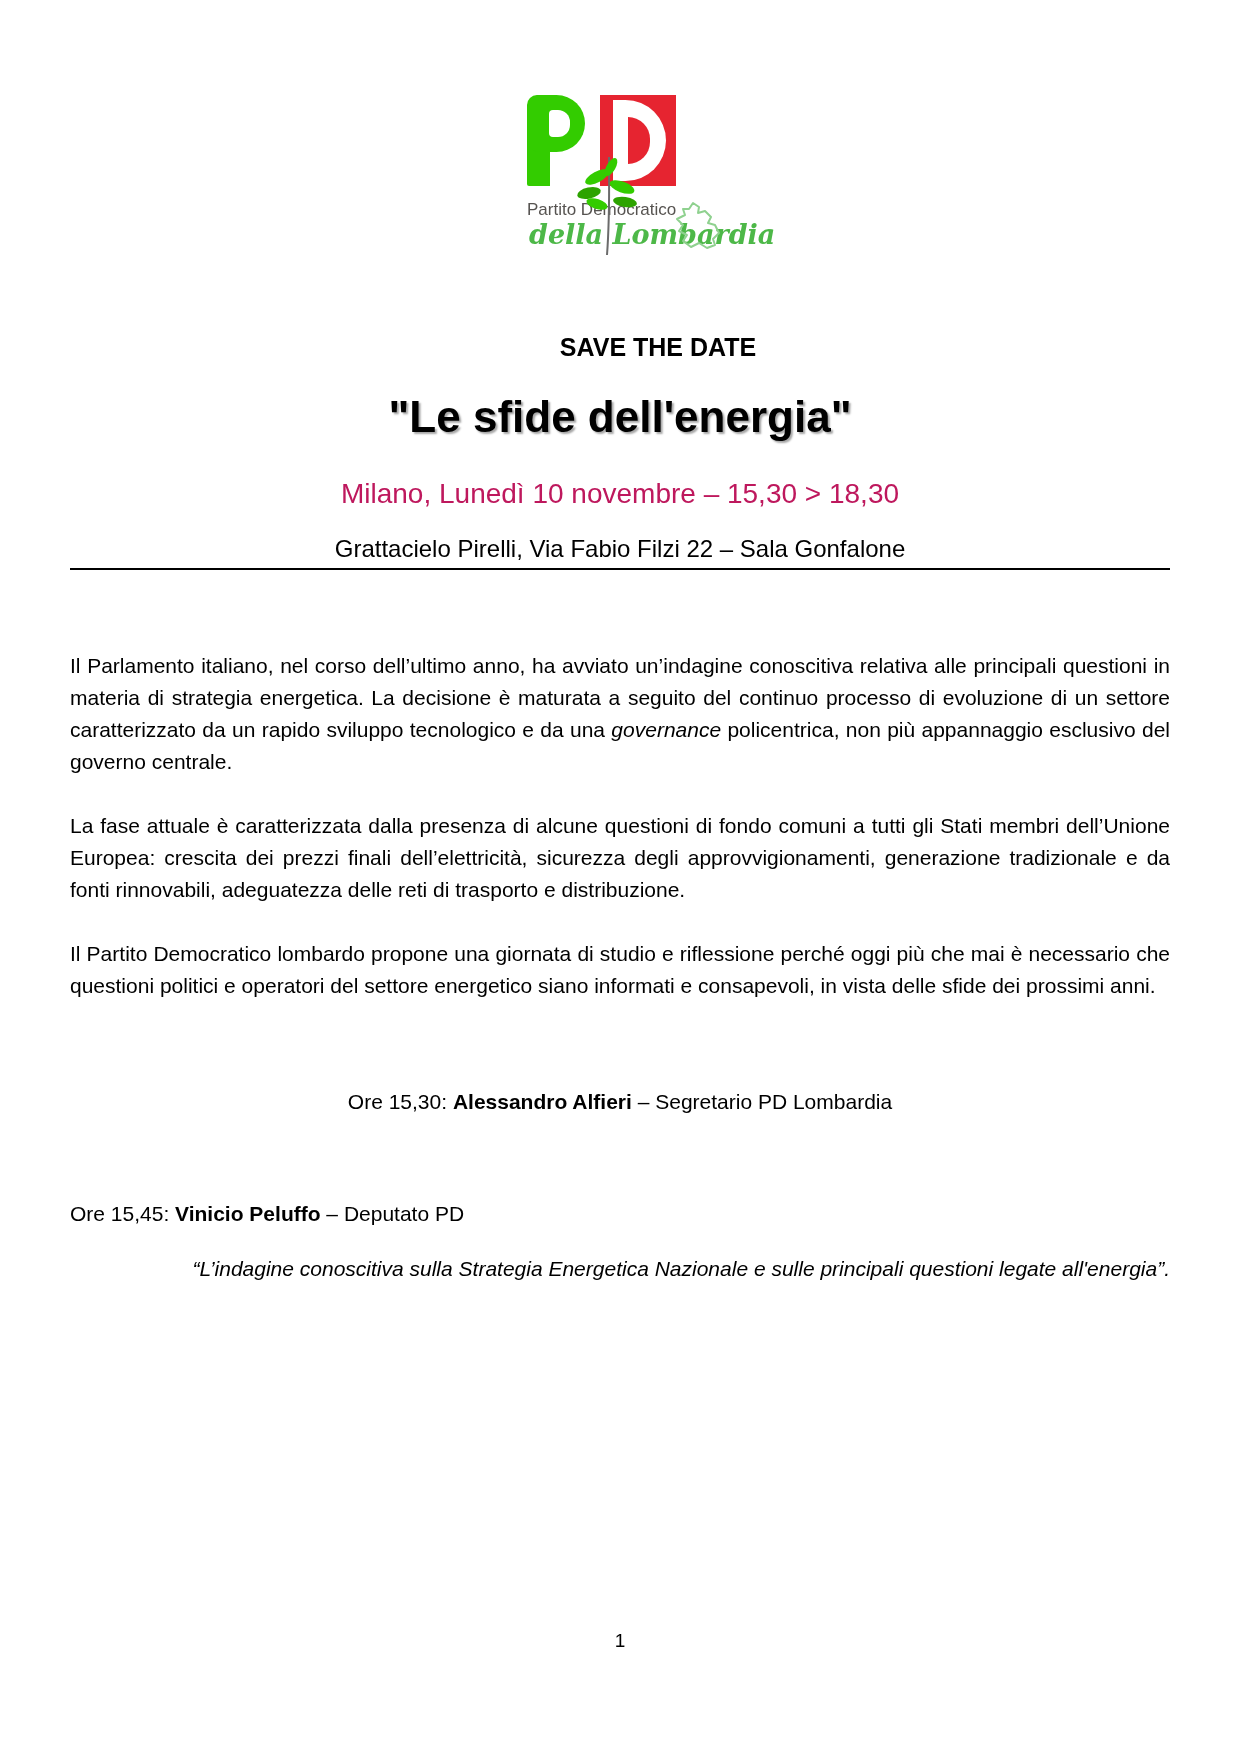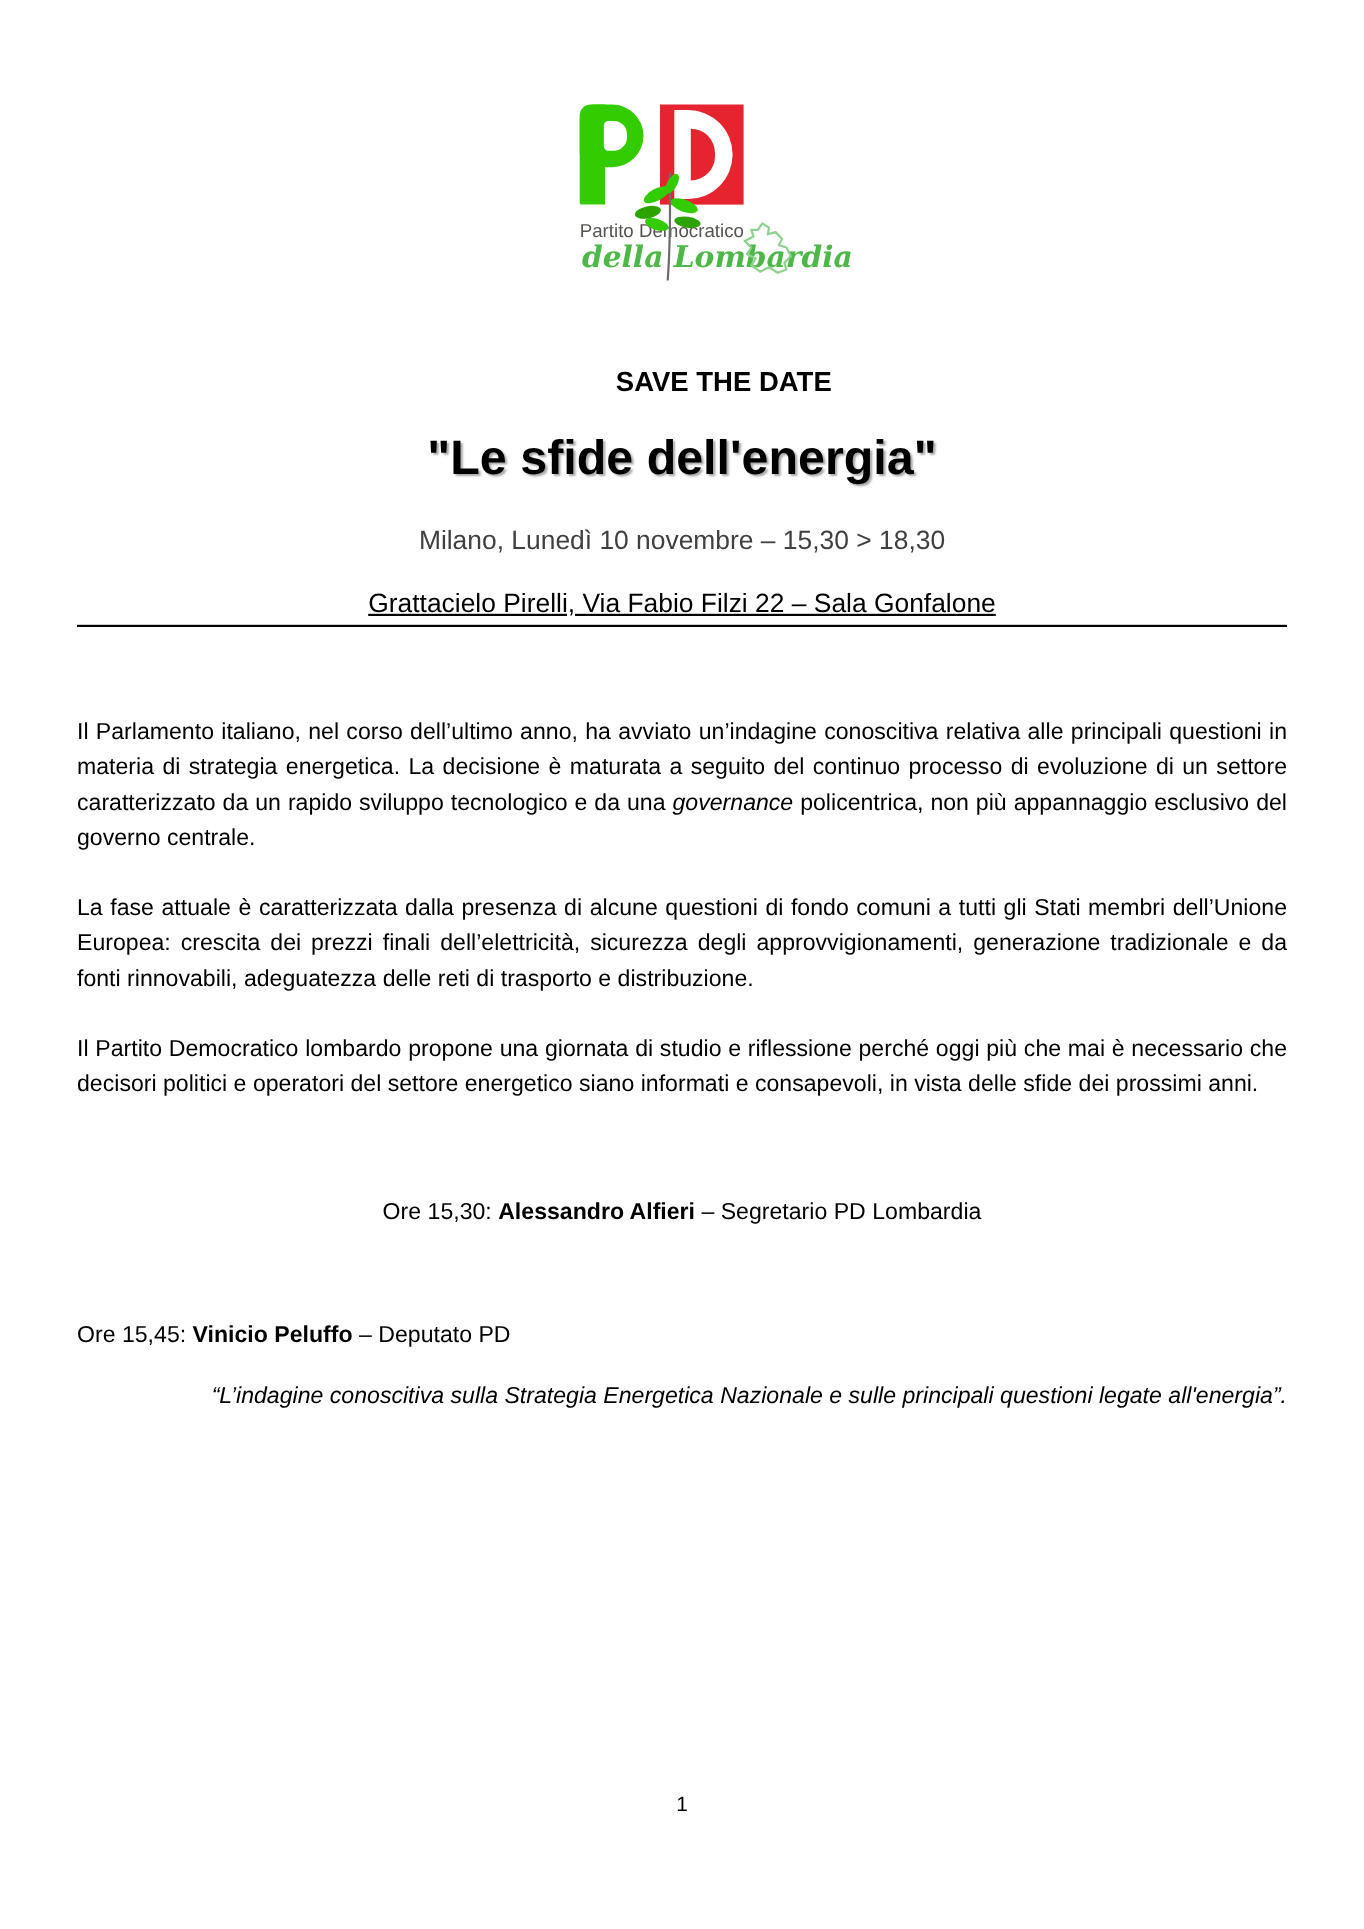--- a/index.html
+++ b/index.html
@@ -47,25 +47,25 @@
     position: absolute; left: 0; top: 333px; width: 100%;
     text-align: center; font-size: 25px; font-weight: bold; color: #000; padding-left: 38px;
   }
   .main-title {
     position: absolute; left: 0; top: 392px; width: 100%;
     text-align: center; font-size: 44px; font-weight: bold; color: #000;
     text-shadow: 2px 2px 2px rgba(0,0,0,0.35);
   }
   .date-line {
     position: absolute; left: 0; top: 478px; width: 100%;
-    text-align: center; font-size: 24px; color: #404040;
+    text-align: center; font-size: 28px; color: #be185d;
   }
   .venue-line {
     position: absolute; left: 0; top: 535px; width: 100%;
-    text-align: center; font-size: 24px; color: #000; text-decoration: underline;
+    text-align: center; font-size: 24px; color: #000;
   }
   .header-rule {
     position: absolute; left: 70px; top: 568px; width: 1100px;
     border-top: 2.5px solid #000;
   }
 
   
   .content {
     position: absolute; left: 70px; top: 650px; width: 1100px;
     font-size: 21px; line-height: 32px; color: #000;
@@ -132,21 +132,21 @@
 
   <div class="venue-line">Grattacielo Pirelli, Via Fabio Filzi 22 – Sala Gonfalone</div>
 
   <div class="header-rule"></div>
 
   <div class="content">
     <p><span>Il Parlamento italiano, nel corso dell’ultimo anno, ha avviato un’indagine conoscitiva relativa alle principali questioni in materia di strategia energetica. La decisione è maturata a seguito del continuo processo di evo­luzione di un settore caratterizzato da un rapido sviluppo tecnologico e da una </span><span class="italic">governance</span><span> policentrica, non più appannaggio esclusivo del governo centrale.</span></p>
 
     <p>La fase attuale è caratterizzata dalla presenza di alcune questioni di fondo comuni a tutti gli Stati membri dell’Unione Europea: crescita dei prezzi finali dell’elettricità, sicurezza degli approvvigionamenti, genera­zione tradizionale e da fonti rinnovabili, adeguatezza delle reti di trasporto e distribuzione.</p>
 
-    <p class="no-gap">Il Partito Democratico lombardo propone una giornata di studio e riflessione perché oggi più che mai è ne­cessario che decisori politici e operatori del settore energetico siano informati e consapevoli, in vista delle sfide dei prossimi anni.</p>
+    <p class="no-gap">Il Partito Democratico lombardo propone una giornata di studio e riflessione perché oggi più che mai è ne­cessario che questioni politici e operatori del settore energetico siano informati e consapevoli, in vista delle sfide dei prossimi anni.</p>
 
     <p class="sched-time1"><span>Ore 15,30: </span><span class="bold">Alessandro Alfieri</span><span> – Segretario PD Lombardia</span></p>
 
 
     <p class="sched-time2"><span>Ore 15,45: </span><span class="bold">Vinicio Peluffo</span><span> – Deputato PD</span></p>
 
     <p class="sched-desc2">“L’indagine conoscitiva sulla Strategia Energetica Nazionale e sulle principali questioni legate all'energia”.</p>
   </div>
 
   <div class="page-number">1</div>

